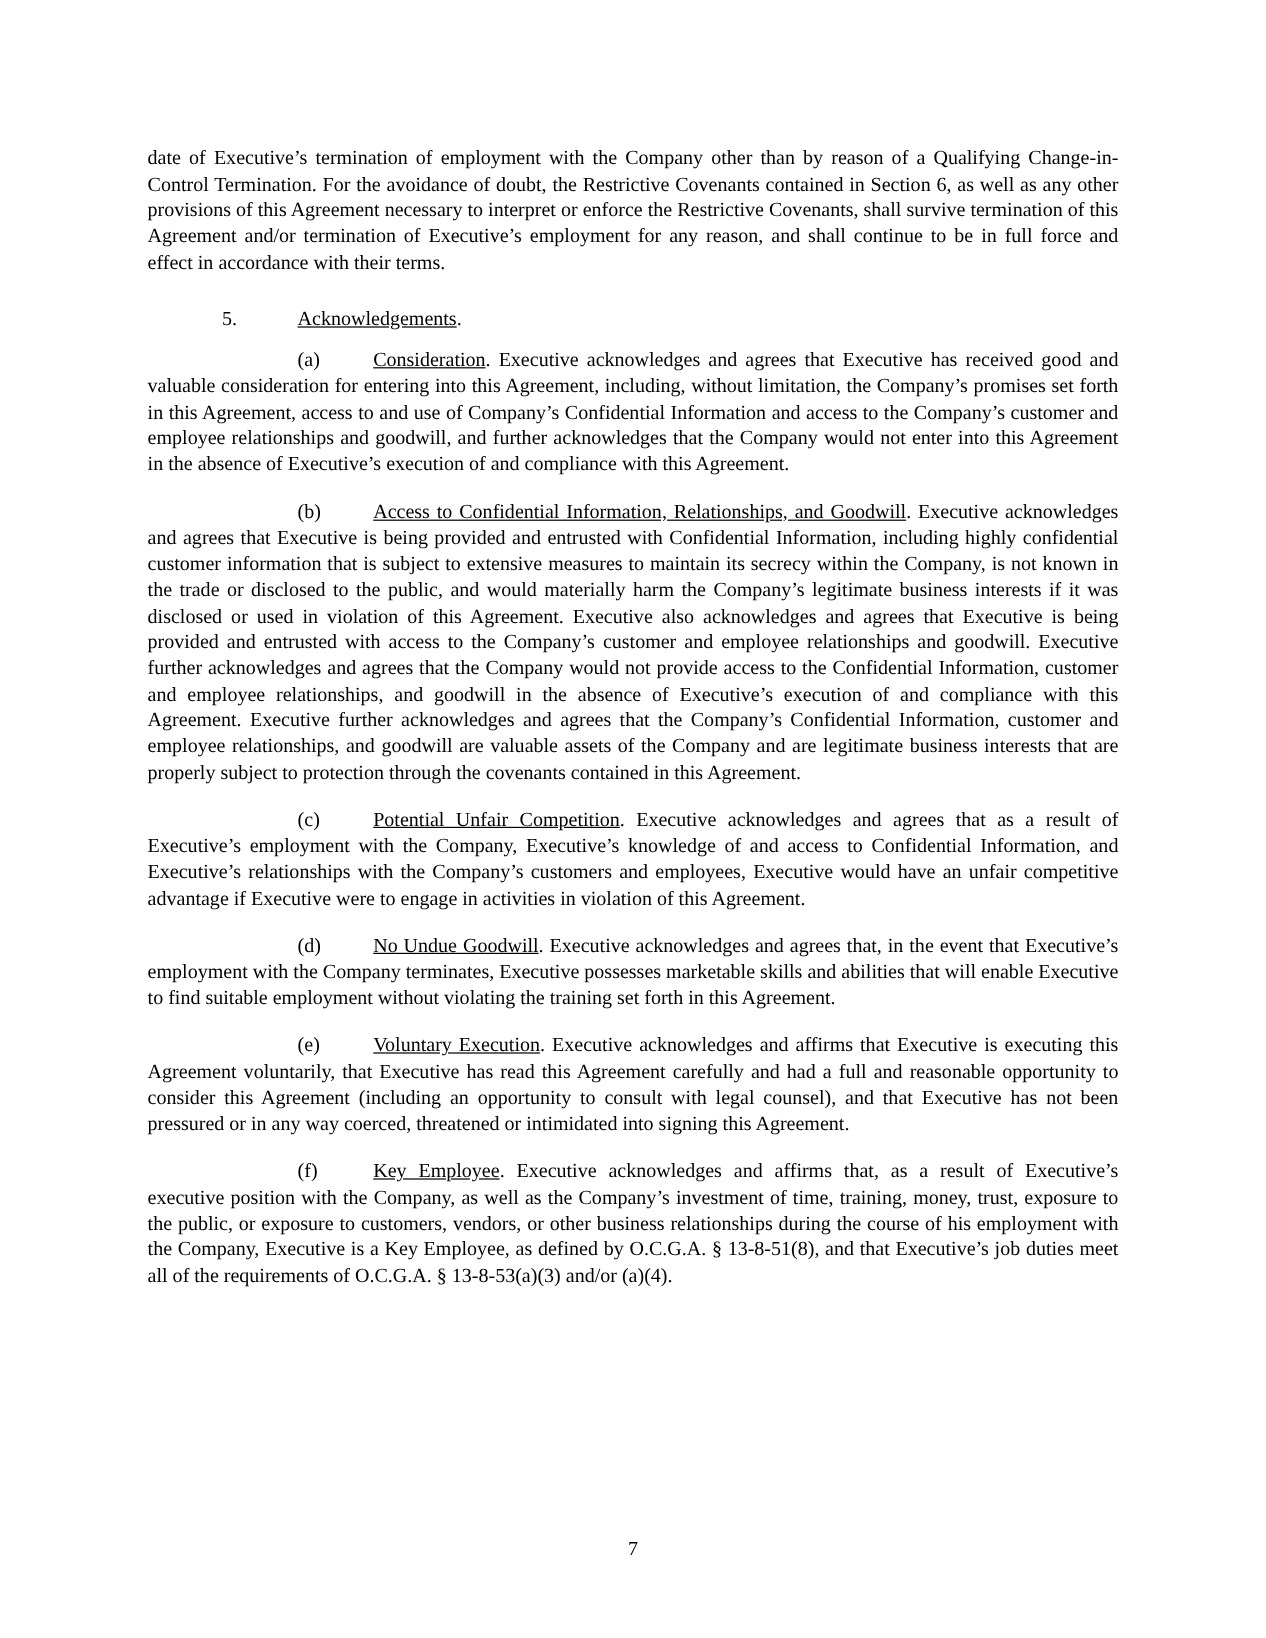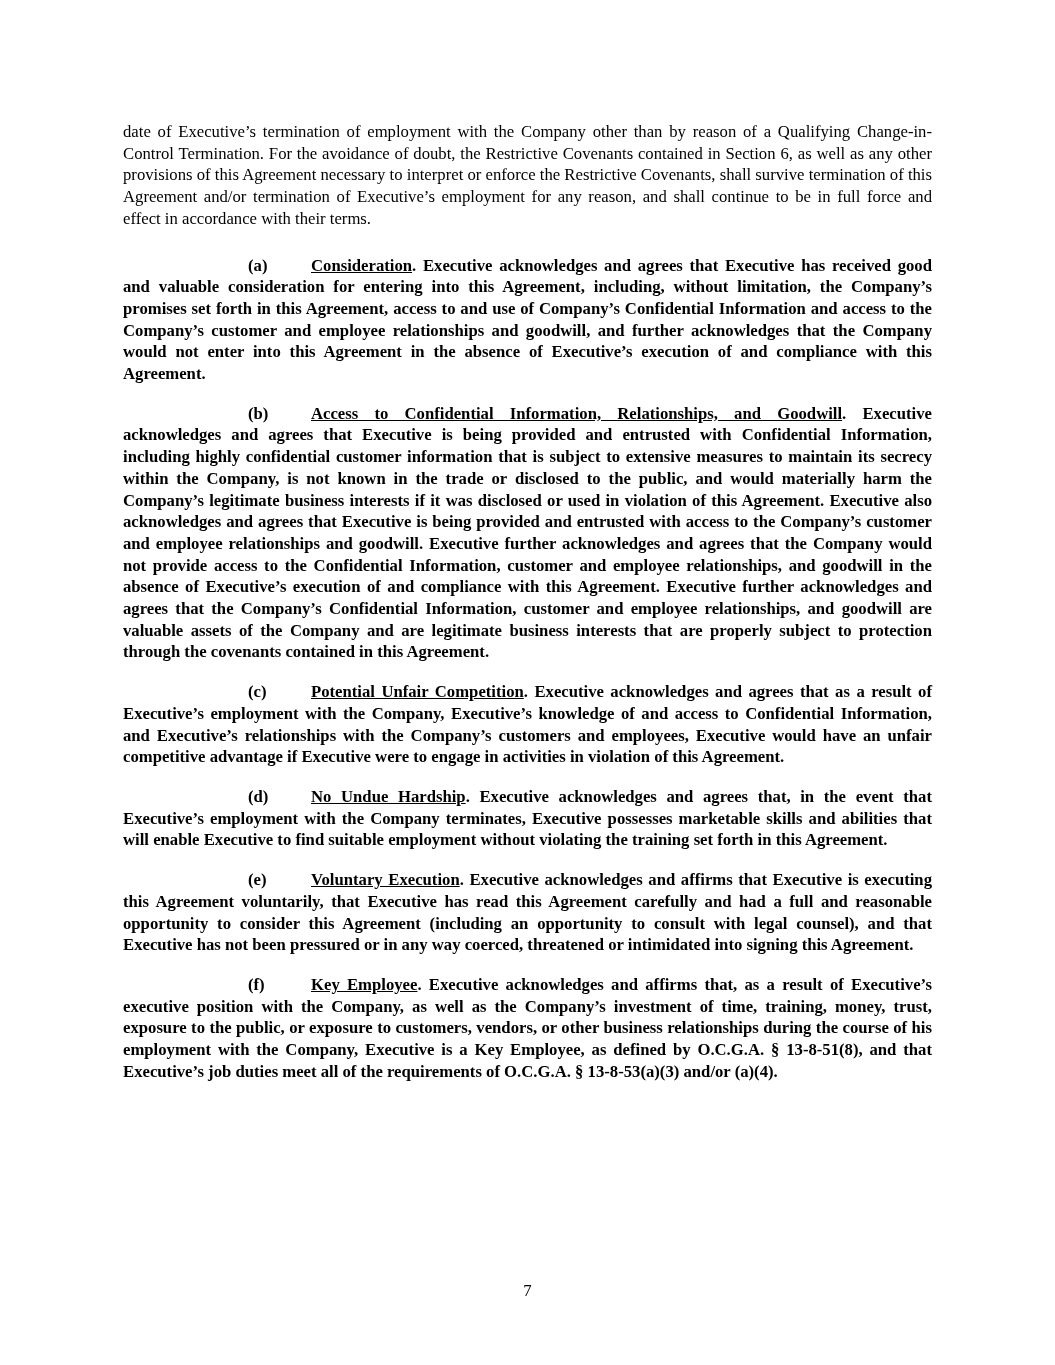--- a/index.html
+++ b/index.html
@@ -26,21 +26,20 @@
   }
   .para.cont {
     margin-bottom: 25px;
   }
   .para.section-head {
     text-indent: 62px;
     margin-bottom: 13px;
   }
   .para.sub {
     text-indent: 125px;
-    font-weight: bold;
   }
   .num-label {
     display: inline-block;
     width: 63px;
     text-indent: 0;
   }
   .u {
     text-decoration: underline;
   }
   .page-number {
@@ -54,28 +53,29 @@
     color: #000000;
   }
 </style>
 </head>
 <body>
 
 <div class="page">
 
   <p class="para cont"><span>date of Executive’s termination of employment with the Company other than by reason of a Qualifying Change-in-Control Termination. For the avoidance of doubt, the Restrictive Covenants contained in Section 6, as well as any other provisions of this Agreement necessary to interpret or enforce the Restrictive Covenants, shall survive termination of this Agreement and/or termination of Executive’s employment for any reason, and shall continue to be in full force and effect in accordance with their terms.</span></p>
 
+  <p class="para section-head"><span class="num-label">5.</span><span class="u">Acknowledgements</span><span>.</span></p>
 
   <p class="para sub"><span class="num-label">(a)</span><span class="u">Consideration</span><span>. Executive acknowledges and agrees that Executive has received good and valuable consideration for entering into this Agreement, including, without limitation, the Company’s promises set forth in this Agreement, access to and use of Company’s Confidential Information and access to the Company’s customer and employee relationships and goodwill, and further acknowledges that the Company would not enter into this Agreement in the absence of Executive’s execution of and compliance with this Agreement.</span></p>
 
   <p class="para sub"><span class="num-label">(b)</span><span class="u">Access to Confidential Information, Relationships, and Goodwill</span><span>. Executive acknowledges and agrees that Executive is being provided and entrusted with Confidential Information, including highly confidential customer information that is subject to extensive measures to maintain its secrecy within the Company, is not known in the trade or disclosed to the public, and would materially harm the Company’s legitimate business interests if it was disclosed or used in violation of this Agreement. Executive also acknowledges and agrees that Executive is being provided and entrusted with access to the Company’s customer and employee relationships and goodwill. Executive further acknowledges and agrees that the Company would not provide access to the Confidential Information, customer and employee relationships, and goodwill in the absence of Executive’s execution of and compliance with this Agreement. Executive further acknowledges and agrees that the Company’s Confidential Information, customer and employee relationships, and goodwill are valuable assets of the Company and are legitimate business interests that are properly subject to protection through the covenants contained in this Agreement.</span></p>
 
   <p class="para sub"><span class="num-label">(c)</span><span class="u">Potential Unfair Competition</span><span>. Executive acknowledges and agrees that as a result of Executive’s employment with the Company, Executive’s knowledge of and access to Confidential Information, and Executive’s relationships with the Company’s customers and employees, Executive would have an unfair competitive advantage if Executive were to engage in activities in violation of this Agreement.</span></p>
 
-  <p class="para sub"><span class="num-label">(d)</span><span class="u">No Undue Hardship</span><span>. Executive acknowledges and agrees that, in the event that Executive’s employment with the Company terminates, Executive possesses marketable skills and abilities that will enable Executive to find suitable employment without violating the training set forth in this Agreement.</span></p>
+  <p class="para sub"><span class="num-label">(d)</span><span class="u">No Undue Goodwill</span><span>. Executive acknowledges and agrees that, in the event that Executive’s employment with the Company terminates, Executive possesses marketable skills and abilities that will enable Executive to find suitable employment without violating the training set forth in this Agreement.</span></p>
 
   <p class="para sub"><span class="num-label">(e)</span><span class="u">Voluntary Execution</span><span>. Executive acknowledges and affirms that Executive is executing this Agreement voluntarily, that Executive has read this Agreement carefully and had a full and reasonable opportunity to consider this Agreement (including an opportunity to consult with legal counsel), and that Executive has not been pressured or in any way coerced, threatened or intimidated into signing this Agreement.</span></p>
 
   <p class="para sub"><span class="num-label">(f)</span><span class="u">Key Employee</span><span>. Executive acknowledges and affirms that, as a result of Executive’s executive position with the Company, as well as the Company’s investment of time, training, money, trust, exposure to the public, or exposure to customers, vendors, or other business relationships during the course of his employment with the Company, Executive is a Key Employee, as defined by O.C.G.A. § 13-8-51(8), and that Executive’s job duties meet all of the requirements of O.C.G.A. § 13-8-53(a)(3) and/or (a)(4).</span></p>
 
   <div class="page-number">7</div>
 
 </div>
 
 </body></html>

